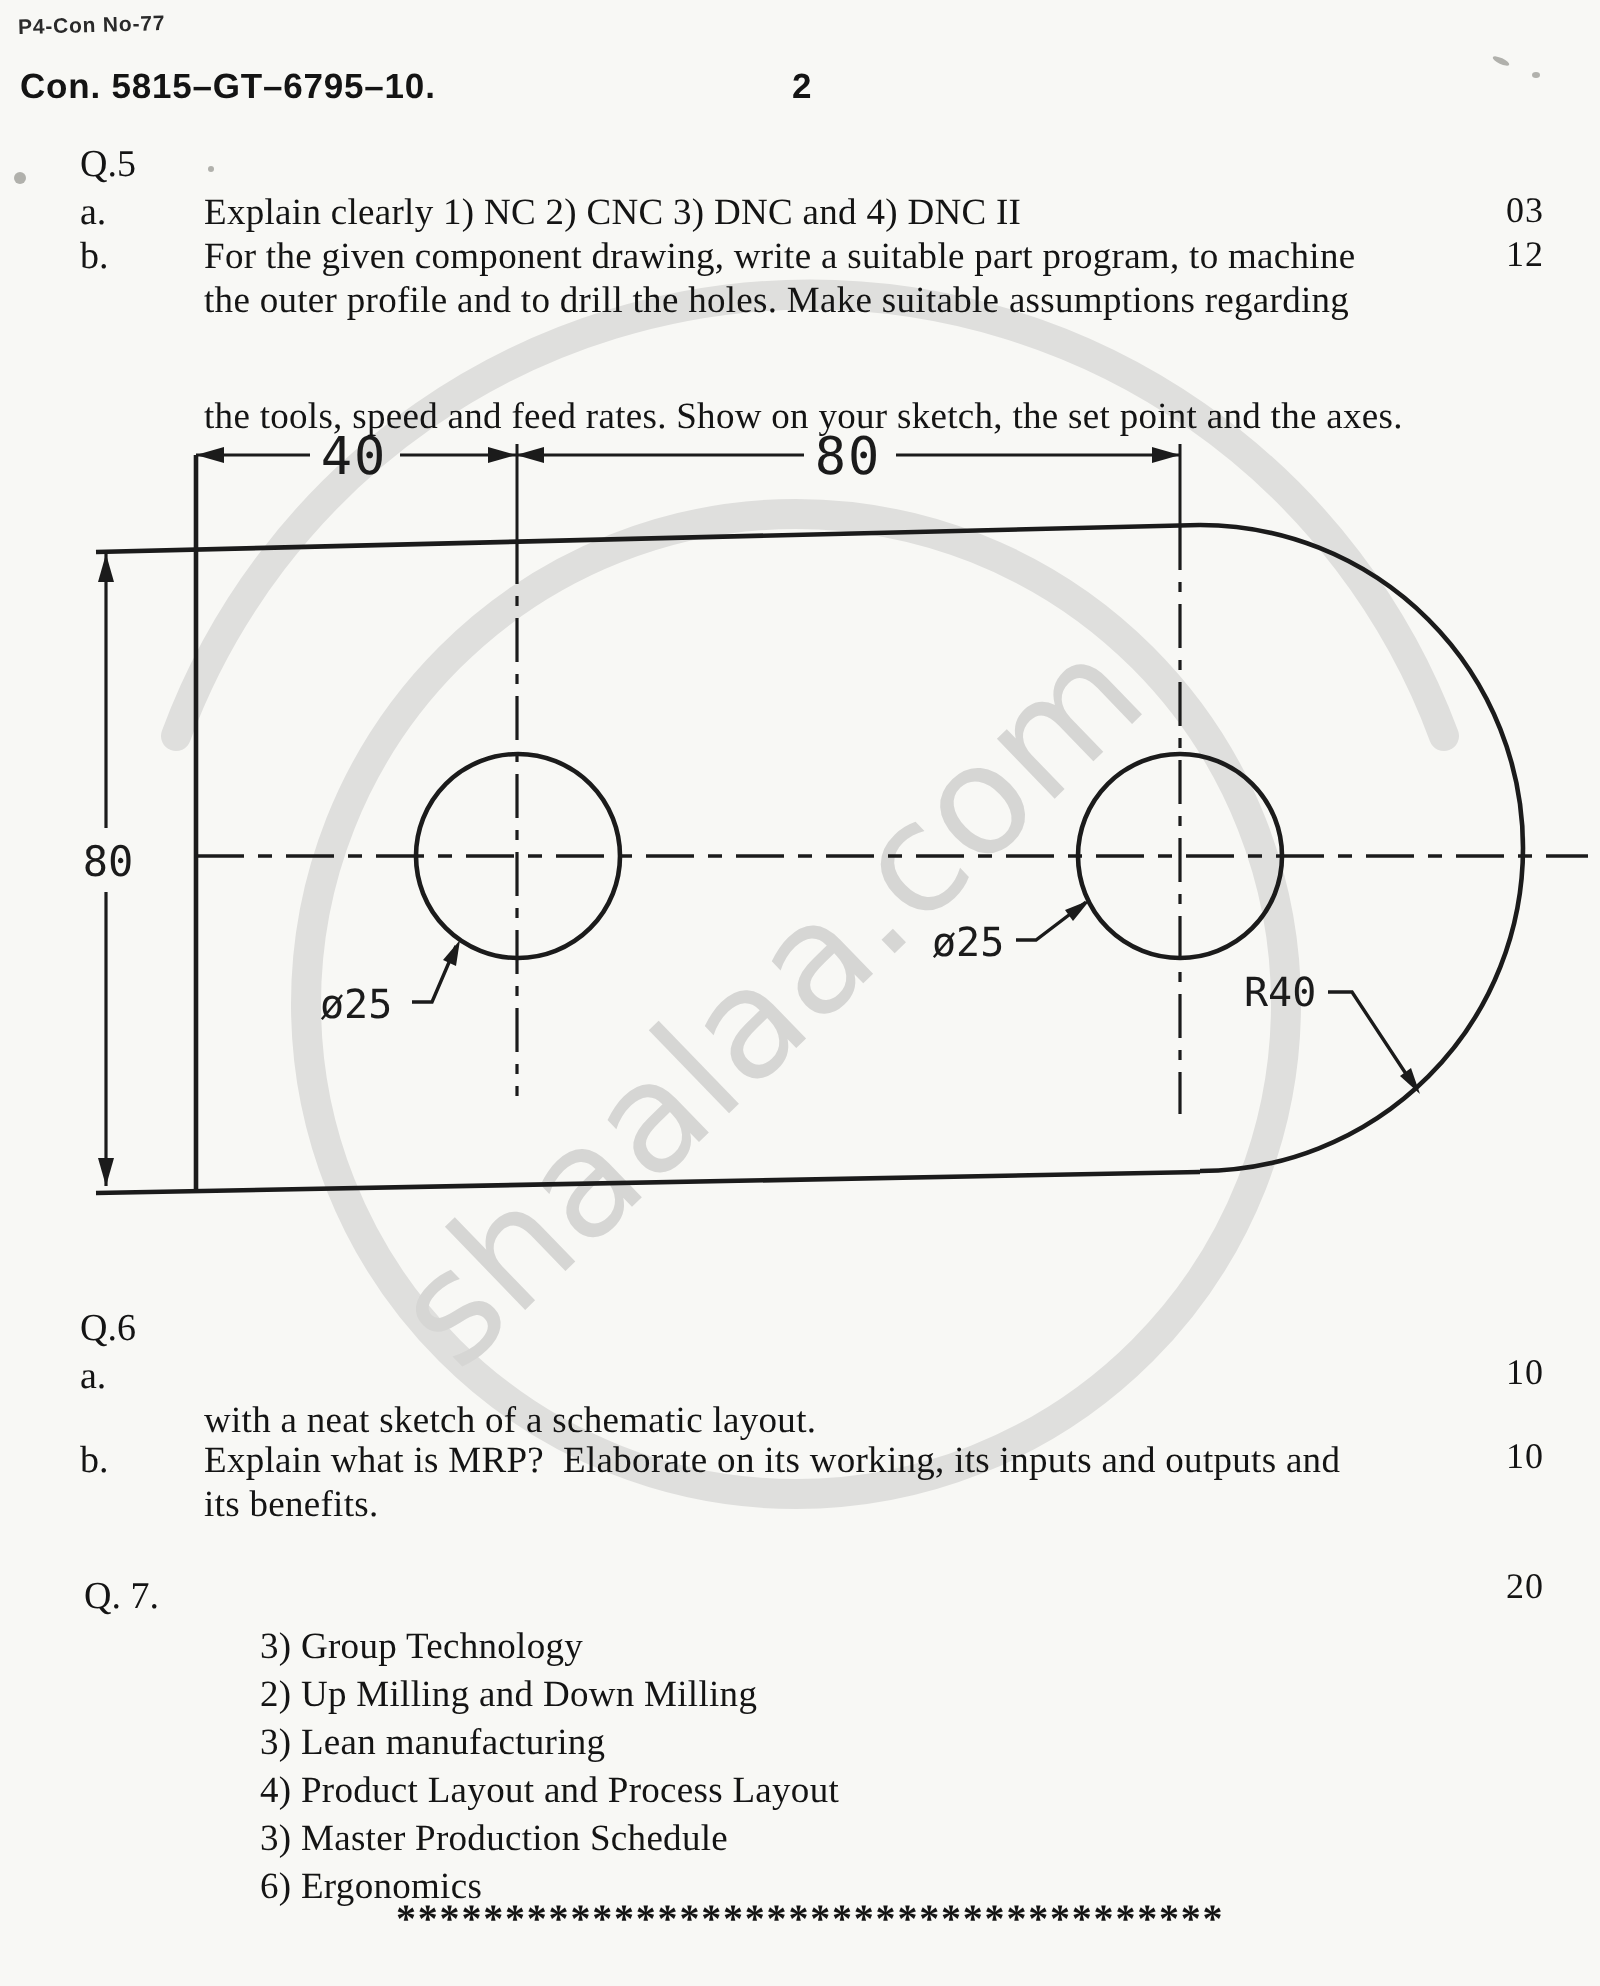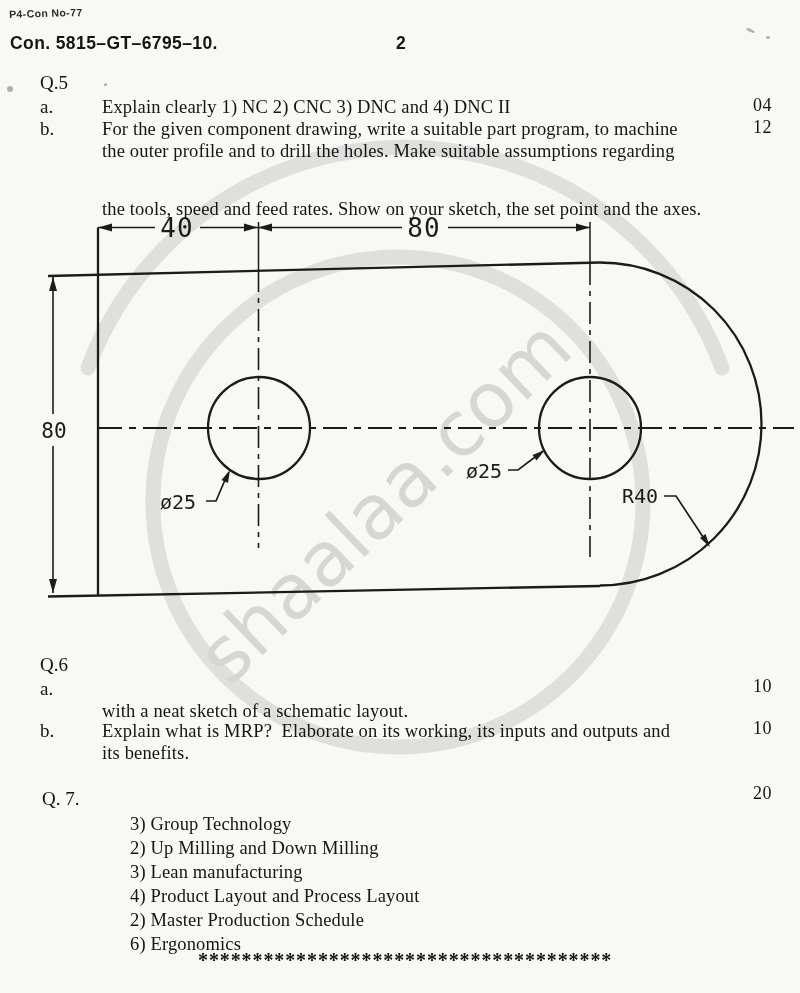--- a/index.html
+++ b/index.html
@@ -87,21 +87,21 @@
   <div class="speck" style="left:766px;top:36px;width:4px;height:3px;"></div>
   <div class="speck" style="left:104px;top:83px;width:3px;height:3px;"></div>
 
   <div class="abs stamp sans" style="left:9px;top:7px;">P4-Con No-77</div>
   <div class="abs header-con sans bold" style="left:10px;top:33px;">Con. 5815–GT–6795–10.</div>
   <div class="abs header-con sans bold" style="left:396px;top:33px;">2</div>
 
   <div class="abs qlabel" style="left:40px;top:73px;">Q.5</div>
   <div class="abs qlabel" style="left:40px;top:97px;">a.</div>
   <div class="abs body-line" style="left:102px;top:97px;text-align:center;">Explain clearly 1) NC 2) CNC 3) DNC and 4) DNC II</div>
-  <div class="abs marks" style="left:753px;top:95px;">04</div>
+  <div class="abs marks" style="left:753px;top:95px;">03</div>
   <div class="abs qlabel" style="left:40px;top:119px;">b.</div>
   <div class="abs body-line" style="left:102px;top:119px;">For the given component drawing, write a suitable part program, to machine</div>
   <div class="abs body-line" style="left:102px;top:141px;">the outer profile and to drill the holes. Make suitable assumptions regarding</div>
   <div class="abs body-line" style="left:102px;top:163px;margin-top:36px;">the tools, speed and feed rates. Show on your sketch, the set point and the axes.</div>
   <div class="abs marks" style="left:753px;top:117px;">12</div>
 
   <div class="abs qlabel" style="left:40px;top:655px;">Q.6</div>
   <div class="abs qlabel" style="left:40px;top:679px;">a.</div>
   <div class="abs body-line" style="left:102px;top:701px;">with a neat sketch of a schematic layout.</div>
   <div class="abs marks" style="left:753px;top:676px;">10</div>
@@ -109,18 +109,18 @@
   <div class="abs body-line" style="left:102px;top:721px;">Explain what is MRP?  Elaborate on its working, its inputs and outputs and</div>
   <div class="abs body-line" style="left:102px;top:743px;">its benefits.</div>
   <div class="abs marks" style="left:753px;top:718px;">10</div>
 
   <div class="abs qlabel" style="left:42px;top:789px;">Q. 7.</div>
   <div class="abs marks" style="left:753px;top:783px;">20</div>
   <div class="abs body-line" style="left:130px;top:814px;">3) Group Technology</div>
   <div class="abs body-line" style="left:130px;top:838px;">2) Up Milling and Down Milling</div>
   <div class="abs body-line" style="left:130px;top:862px;">3) Lean manufacturing</div>
   <div class="abs body-line" style="left:130px;top:886px;">4) Product Layout and Process Layout</div>
-  <div class="abs body-line" style="left:130px;top:910px;">2) Master Production Schedule</div>
+  <div class="abs body-line" style="left:130px;top:910px;">3) Master Production Schedule</div>
   <div class="abs body-line" style="left:130px;top:934px;">6) Ergonomics</div>
 
   <div class="abs asterisks" style="left:198px;top:951px;">**************************************</div>
 
 </div>
 
 </body></html>

